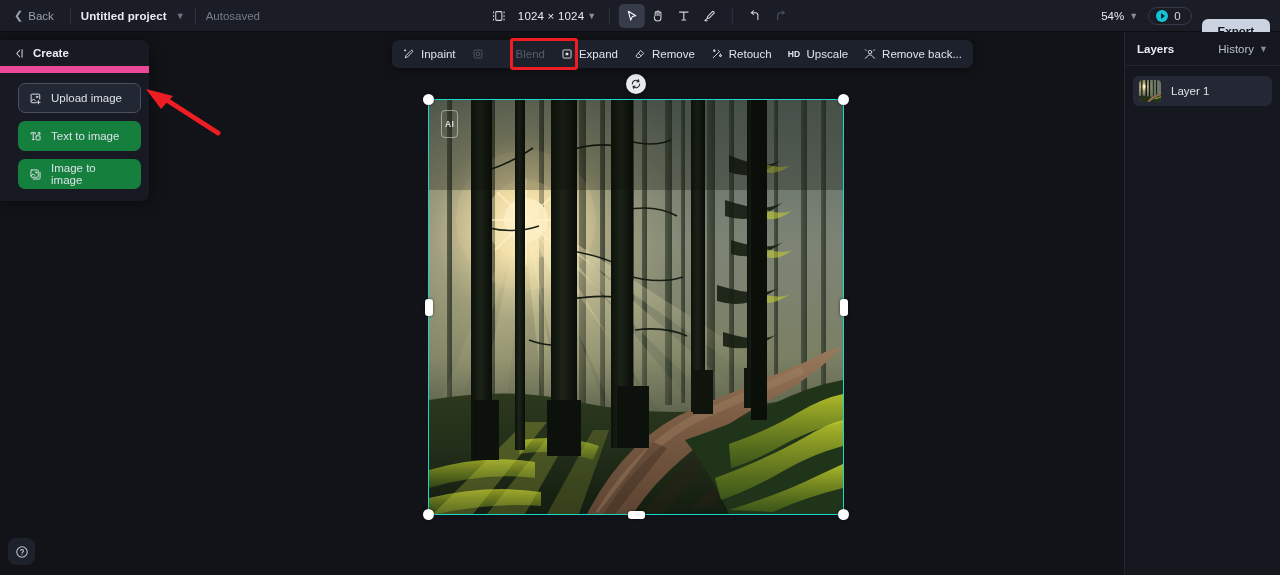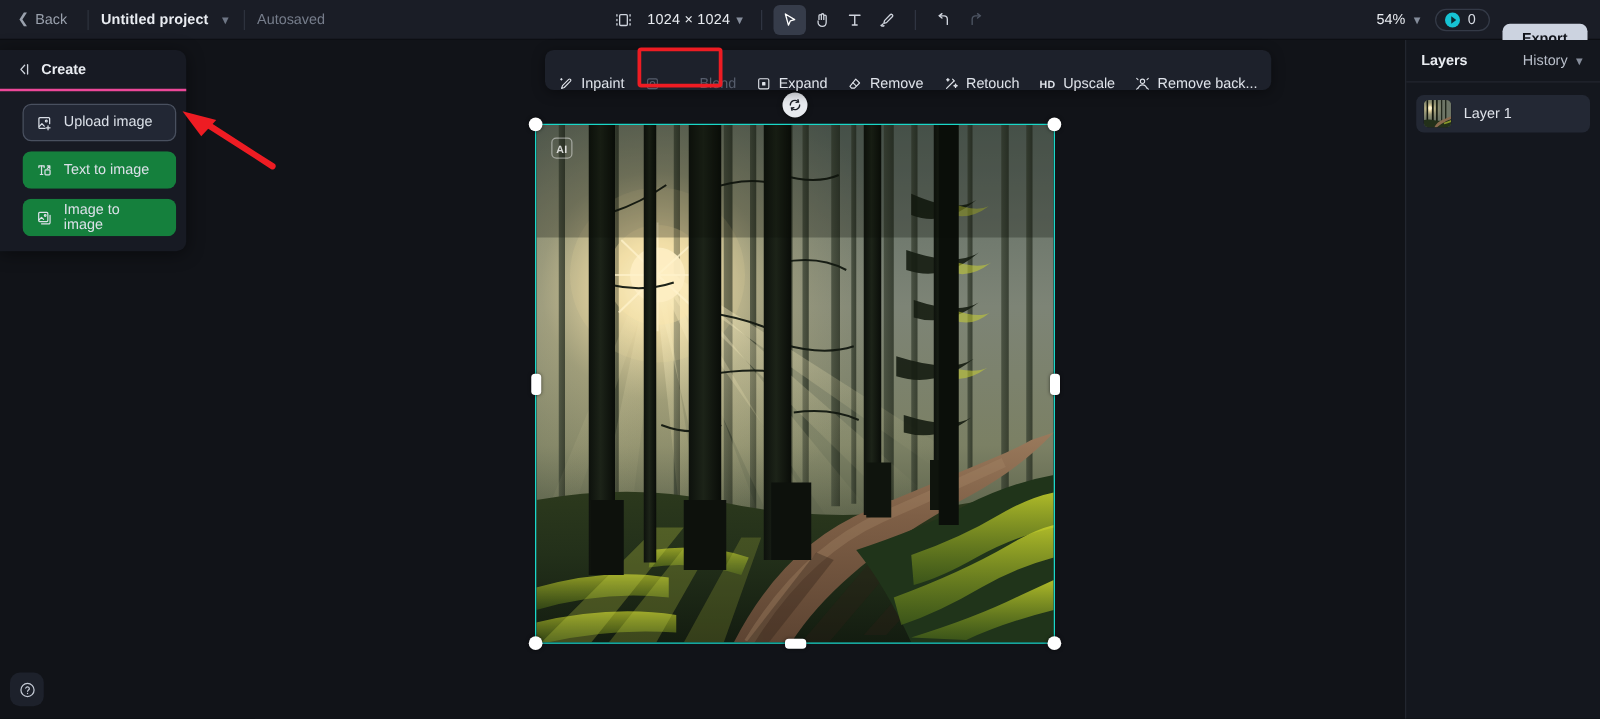--- a/index.html
+++ b/index.html
@@ -74,39 +74,38 @@
 
   
   .left-panel {
     position: absolute; left: 0; top: 40px; width: 149px;
     background: #171a23; border-radius: 0 8px 8px 0;
     padding-bottom: 10px;
     box-shadow: 0 2px 14px rgba(0,0,0,.45);
   }
   .lp-header {
     height: 33px; display: flex; align-items: center; gap: 8px;
-    padding: 0 12px; border-bottom: 2px solid #ec4899;
+    padding: 0 12px; border-bottom: 7px solid #ec4899;
   }
   .lp-title { color: #e9ecf1; font-size: 11.5px; font-weight: bold; }
   .lp-body { padding: 10px 8px 2px 18px; display: flex; flex-direction: column; gap: 8px; }
   .lp-item {
     height: 30px; display: flex; align-items: center; gap: 9px;
     padding: 0 10px; border-radius: 7px;
     background: #15803d; border: 1px solid transparent;
     color: #dbe0e8; font-size: 11.5px; cursor: pointer;
   }
   .lp-item.selected { border-color: #49505f; background: #222734; }
 
   
   .tool-bar {
     position: absolute; left: 392px; top: 40px; height: 28px;
     background: #1d212b; border-radius: 7px;
-    display: flex; align-items: flex-start; padding: 16px 3px;
+    display: flex; align-items: center; padding: 4px 3px;
     box-shadow: 0 2px 10px rgba(0,0,0,.4);
-    margin-left: 44px;
   }
   .tool {
     display: flex; align-items: center; gap: 6px;
     height: 22px; padding: 0 8px; border-radius: 5px;
     color: #dfe3ea; font-size: 11.5px; cursor: pointer; white-space: nowrap;
   }
   .tool.disabled { color: #565d6c; cursor: default; gap: 32px; }
   .tool .tico { display: flex; align-items: center; }
   .hd-badge { font-size: 8.5px; font-weight: bold; letter-spacing: .3px; color: #dfe3ea; }
 
@@ -139,21 +138,21 @@
     position: absolute; width: 11px; height: 11px; border-radius: 50%;
     background: #fff; box-shadow: 0 0 3px rgba(0,0,0,.6);
   }
   .handle-s {
     position: absolute; width: 8px; height: 17px; border-radius: 3px;
     background: #fff; box-shadow: 0 0 3px rgba(0,0,0,.6);
   }
   .handle-s.horiz { width: 17px; height: 8px; }
   .ai-badge {
     position: absolute; left: 12px; top: 10px;
-    width: 17px; height: 17px; border-radius: 4px;
+    width: 17px; height: 28px; border-radius: 4px;
     border: 1px solid rgba(255,255,255,.45);
     color: rgba(255,255,255,.8); font-size: 8.5px; font-weight: bold;
     display: flex; align-items: center; justify-content: center;
     letter-spacing: .3px;
   }
 
   
   .right-panel {
     position: absolute; right: 0; top: 32px; width: 156px; bottom: 0;
     background: #14171e; border-left: 1px solid #22262f;

